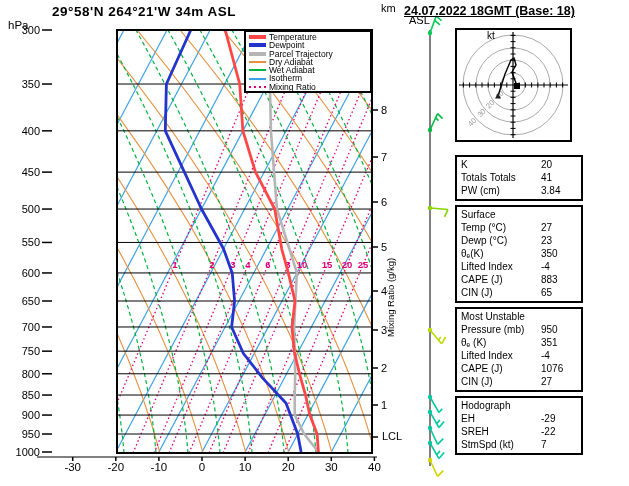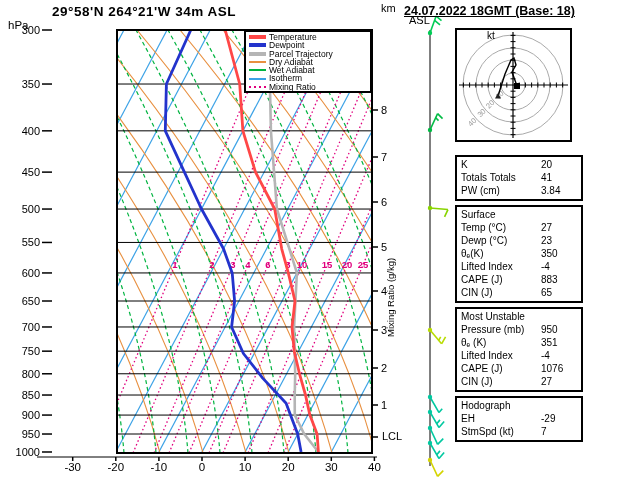--- a/index.html
+++ b/index.html
@@ -419,19 +419,23 @@
           <span class="tval">27</span>
         </div>
       </div>
       <div class="sect">
         <div class="sect-title">Hodograph</div>
         <div class="trow">
           <span class="tlabel">EH</span>
           <span class="tval">-29</span>
         </div>
         <div class="trow">
+          <span class="tlabel">SREH</span>
+          <span class="tval">-22</span>
+        </div>
+        <div class="trow">
           <span class="tlabel">StmSpd (kt)</span>
           <span class="tval">7</span>
         </div>
       </div>
     </div>
 
 </div>
 
 </body></html>

